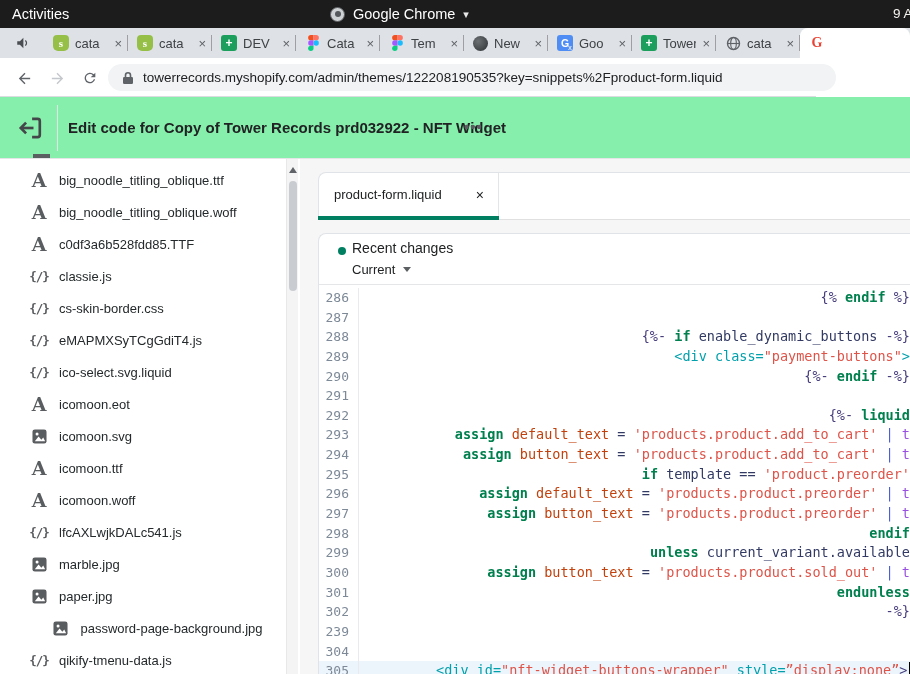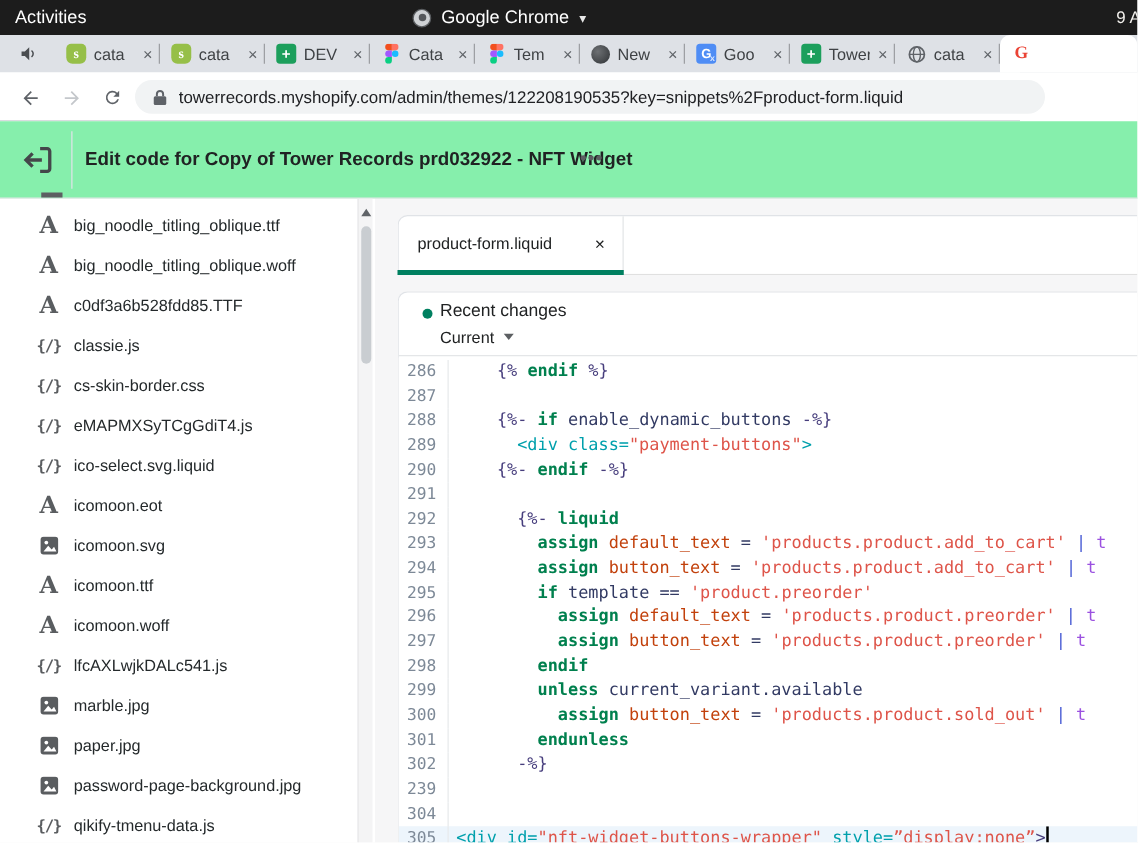--- a/index.html
+++ b/index.html
@@ -73,21 +73,21 @@
   .rc-label { position:absolute; left:33px; top:6px; font-size:14px; color:#202223; }
   .rc-version { position:absolute; left:33px; top:28px; font-size:13px; color:#202223; display:flex; align-items:center; gap:8px; }
   .rc-caret { width:0; height:0; border-left:4.5px solid transparent; border-right:4.5px solid transparent; border-top:5.5px solid #5c5f62; }
 
   
   .code { position:absolute; left:0; right:0; top:52px; bottom:0; overflow:hidden; background:#fff;
           font-family:"DejaVu Sans Mono",monospace; font-size:13.5px; line-height:19.65px; padding-top:2px; }
   .cline { display:flex; height:19.65px; }
   .cline.active { background:#edf5fc; }
   .gut { flex:none; width:40px; text-align:right; padding-right:9px; border-right:1px solid #e8eaec; color:#7d8997; font-size:13px; }
-  .src { flex:1; white-space:pre; padding-left:6px; overflow:hidden; }
+  .src { flex:1; white-space:pre; padding-left:6px; overflow:hidden;text-align:right; }
   .c-d { color:#473e7d; }
   .c-k { color:#00804e; font-weight:bold; }
   .c-i { color:#323a63; }
   .c-v { color:#c2410c; }
   .c-s { color:#de5449; }
   .c-t { color:#00a0ac; }
   .c-p { color:#4c5fd5; }
   .c-f { color:#9b51e0; }
   .text-cursor { display:inline-block; width:1.5px; height:15px; background:#000; vertical-align:-2px; margin-left:1px; }
 
@@ -297,21 +297,21 @@
         <div class="file-row" style="top: 421px;">
           <span class="fi">
             <svg width="15" height="15" viewBox="0 0 16 16">
               <rect x="0.5" y="0.5" width="15" height="15" rx="2.5" fill="#5a5d60"></rect>
               <circle cx="5.4" cy="5.4" r="1.6" fill="#fff"></circle>
               <path d="M3 13l4-5 3 3.4L12 9l2 4z" fill="#fff"></path>
             </svg>
           </span>
           <span class="file-name">paper.jpg</span>
         </div>
-        <div class="file-row" style="top: 453px;">
+        <div class="file-row" style="top: 453px; justify-content: center;">
           <span class="fi">
             <svg width="15" height="15" viewBox="0 0 16 16">
               <rect x="0.5" y="0.5" width="15" height="15" rx="2.5" fill="#5a5d60"></rect>
               <circle cx="5.4" cy="5.4" r="1.6" fill="#fff"></circle>
               <path d="M3 13l4-5 3 3.4L12 9l2 4z" fill="#fff"></path>
             </svg>
           </span>
           <span class="file-name">password-page-background.jpg</span>
         </div>
         <div class="file-row" style="top: 485px;">

